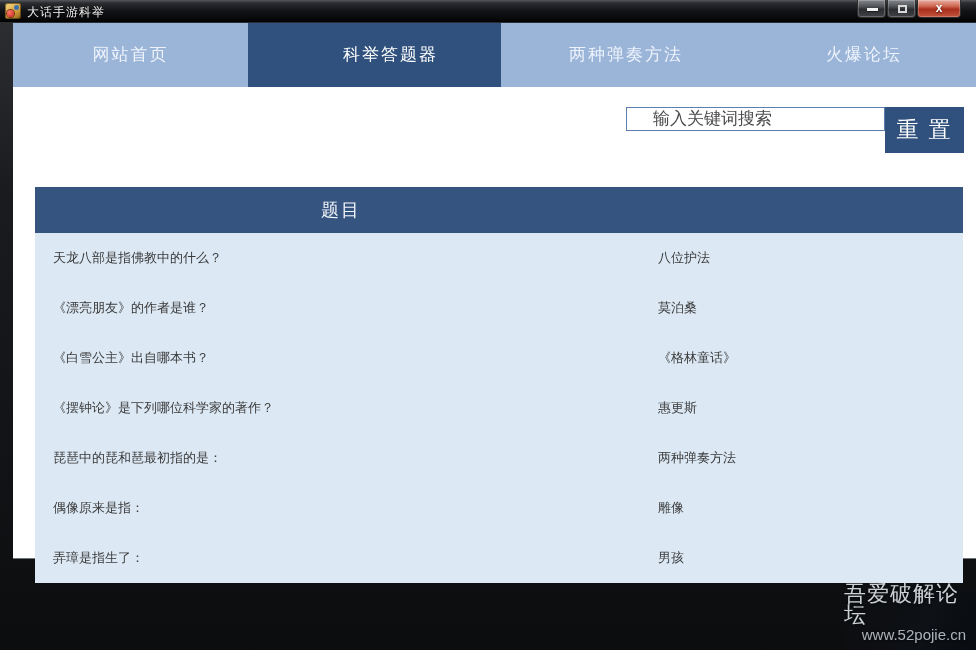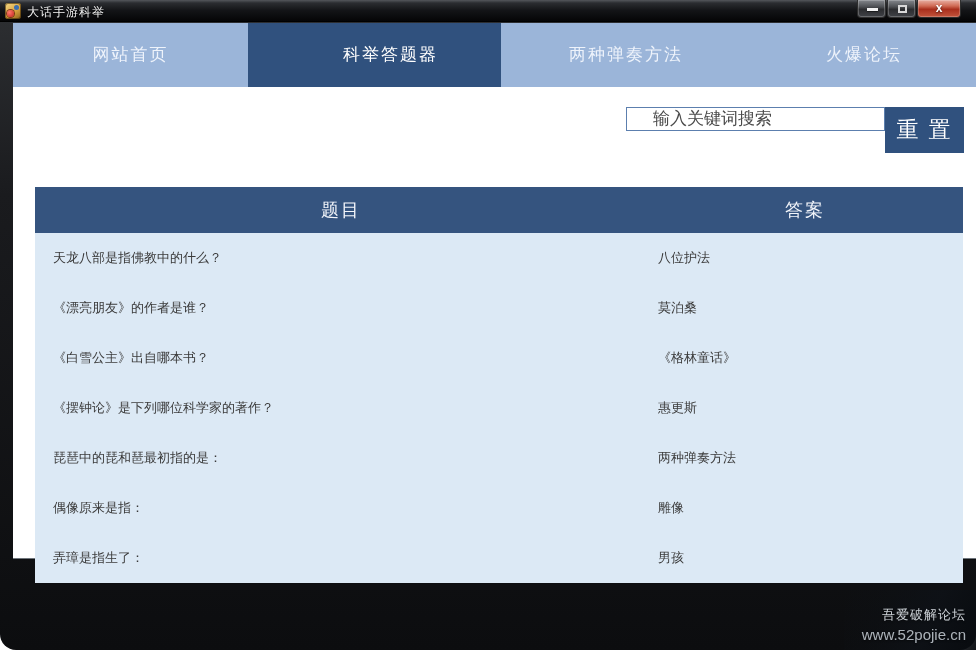--- a/index.html
+++ b/index.html
@@ -2,21 +2,20 @@
 <html style="--accent-dark-blue: #30517e; --nav-light-blue: #9bb5d9; --header-blue: #35547f; --row-blue: #dce9f5; --close-red: #b03323;"><head>
 <meta charset="utf-8">
 <style>
   * { margin:0; padding:0; box-sizing:border-box; }
   html,body { width:976px; height:650px; overflow:hidden; }
   body { font-family:"Liberation Sans","DejaVu Sans",sans-serif; }
 
   .window {
     position:relative; width:976px; height:650px;
     background:linear-gradient(180deg,#2e3033 0%,#1a1b1e 30%,#0c0d0f 100%);
-    border-radius:16px;
   }
 
   
   .titlebar {
     position:absolute; left:0; top:0; width:100%; height:22px;
     background:linear-gradient(180deg,#54575c 0%,#2b2d31 14%,#131417 50%,#050506 100%);
     border-bottom:1px solid #000;
   }
   .app-icon {
     position:absolute; left:5px; top:3px; width:16px; height:16px;
@@ -116,21 +115,21 @@
   
   .watermark {
     position:absolute; right:0; bottom:0; width:132px; height:60px; z-index:5;
     display:flex; flex-direction:column; justify-content:flex-end; align-items:flex-end;
     padding:0 10px 6px 0;
     background:linear-gradient(115deg, rgba(14,18,24,0) 0%, rgba(14,18,24,0.25) 30%,
                rgba(14,18,24,0.72) 62%, rgba(8,11,15,0.96) 100%);
     pointer-events:none;
   }
   .watermark .wm1 {
-    font-size:13px; color:rgba(238,244,250,0.85); letter-spacing:1px;
+    font-size:22px; color:rgba(238,244,250,0.85); letter-spacing:1px;
     text-shadow:0 1px 2px rgba(0,0,0,0.55); line-height:21px;
   }
   .watermark .wm2 {
     font-size:15px; color:rgba(225,233,242,0.75);
     text-shadow:0 1px 2px rgba(0,0,0,0.55); line-height:19px;
   }
 </style>
 </head>
 <body>
 
@@ -160,21 +159,20 @@
     </div>
 
     <div class="search-area">
       <input class="search-input" type="text" placeholder="输入关键词搜索" style="">
       <button class="reset-btn">重 置</button>
     </div>
 
     <div class="qa-table">
       <div class="qa-header">
         <div class="h-cell h-question">题目</div>
-        <div class="h-cell h-answer">答案</div>
       </div>
       <div class="qa-body">
   <div class="qa-row">
     <div class="cell question">天龙八部是指佛教中的什么？</div>
     <div class="cell answer">八位护法</div>
   </div>
 
   <div class="qa-row">
     <div class="cell question">《漂亮朋友》的作者是谁？</div>
     <div class="cell answer">莫泊桑</div>

